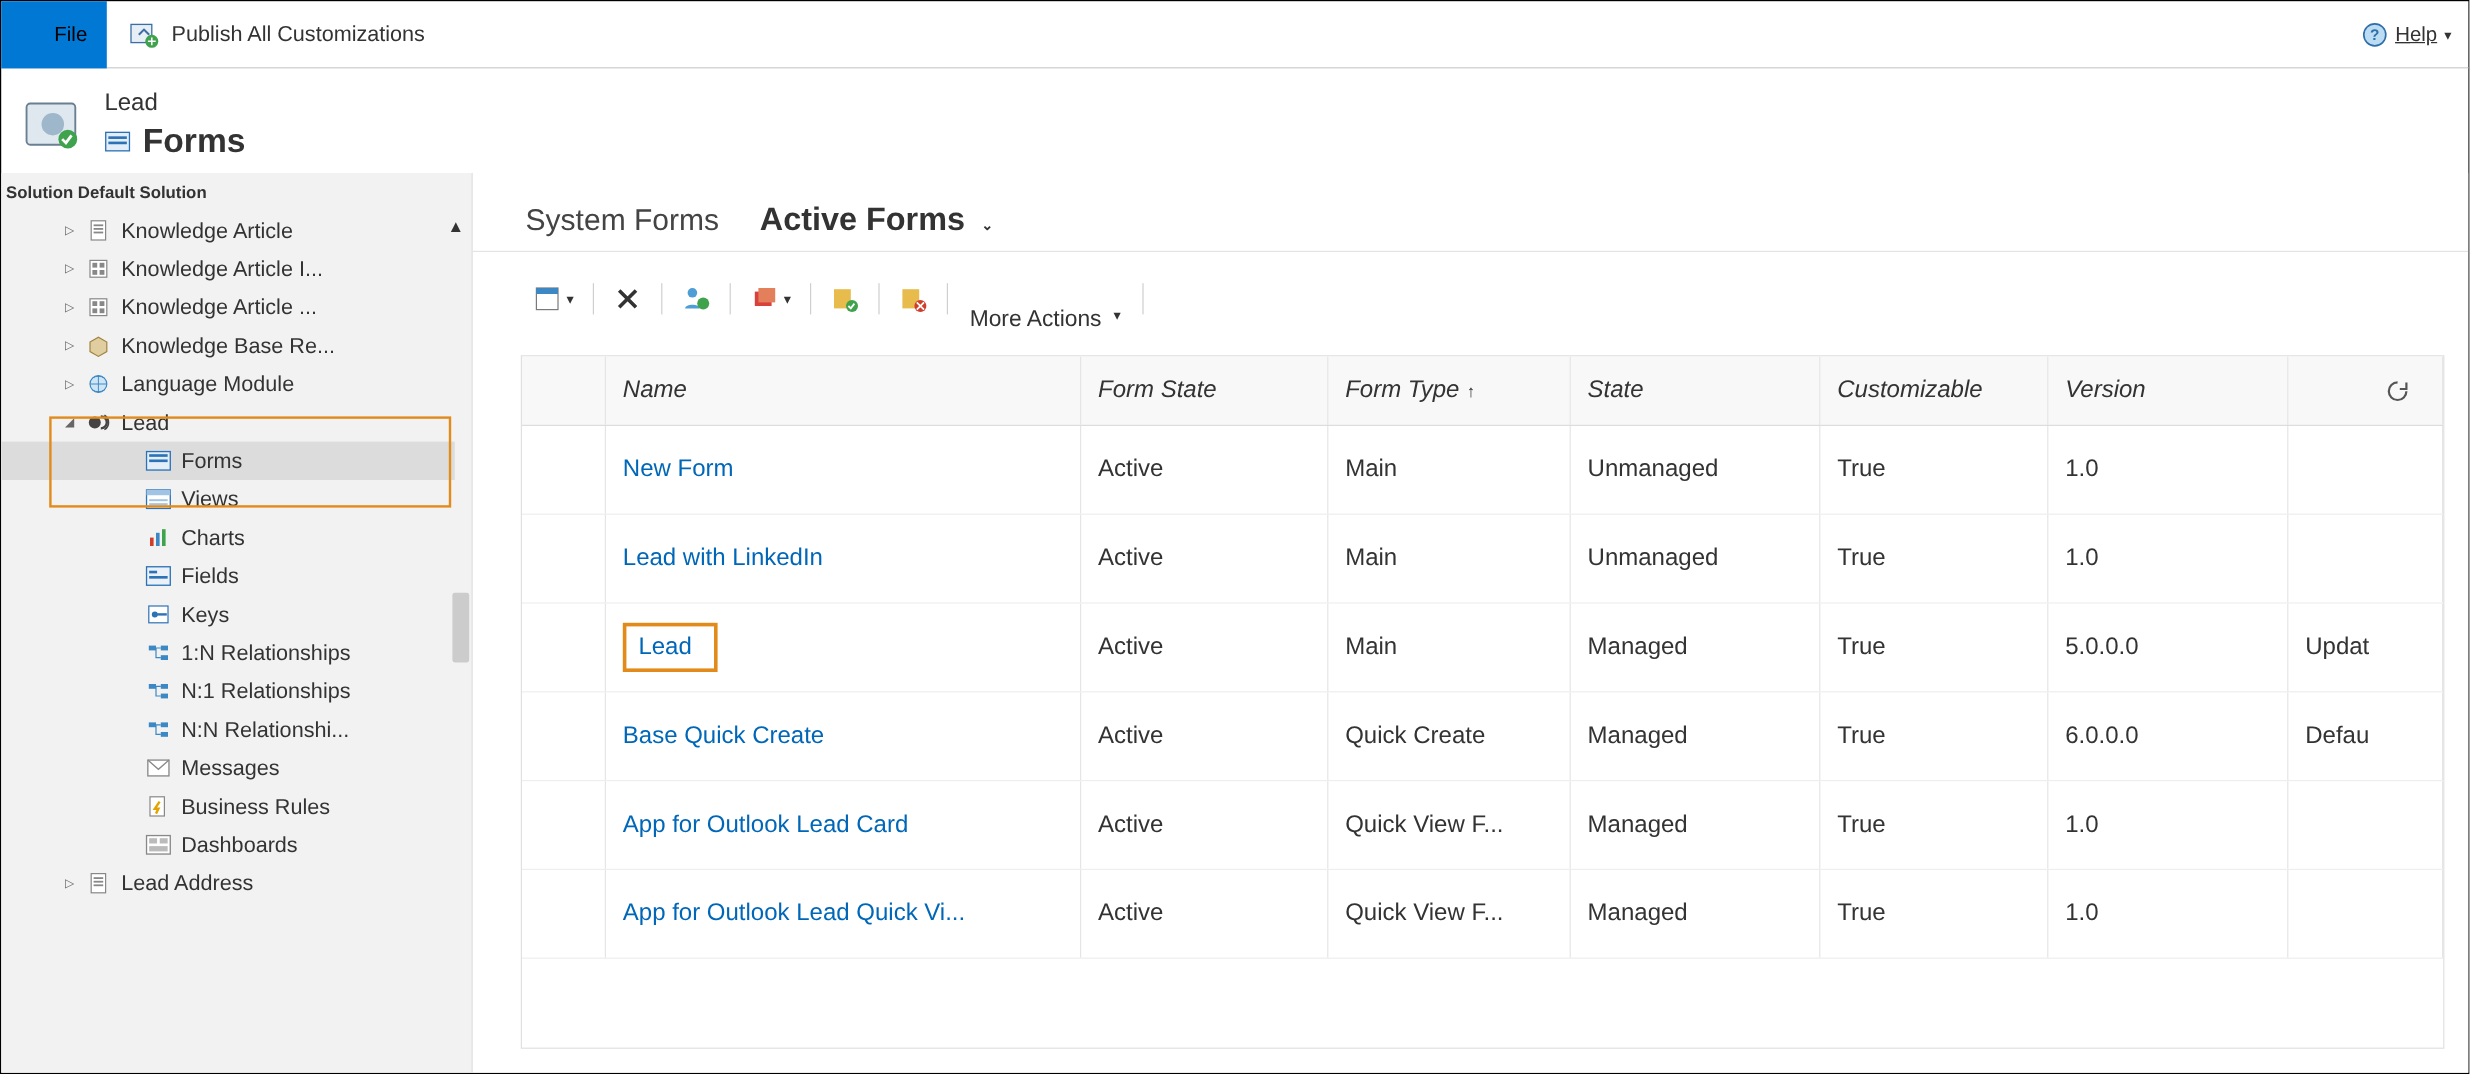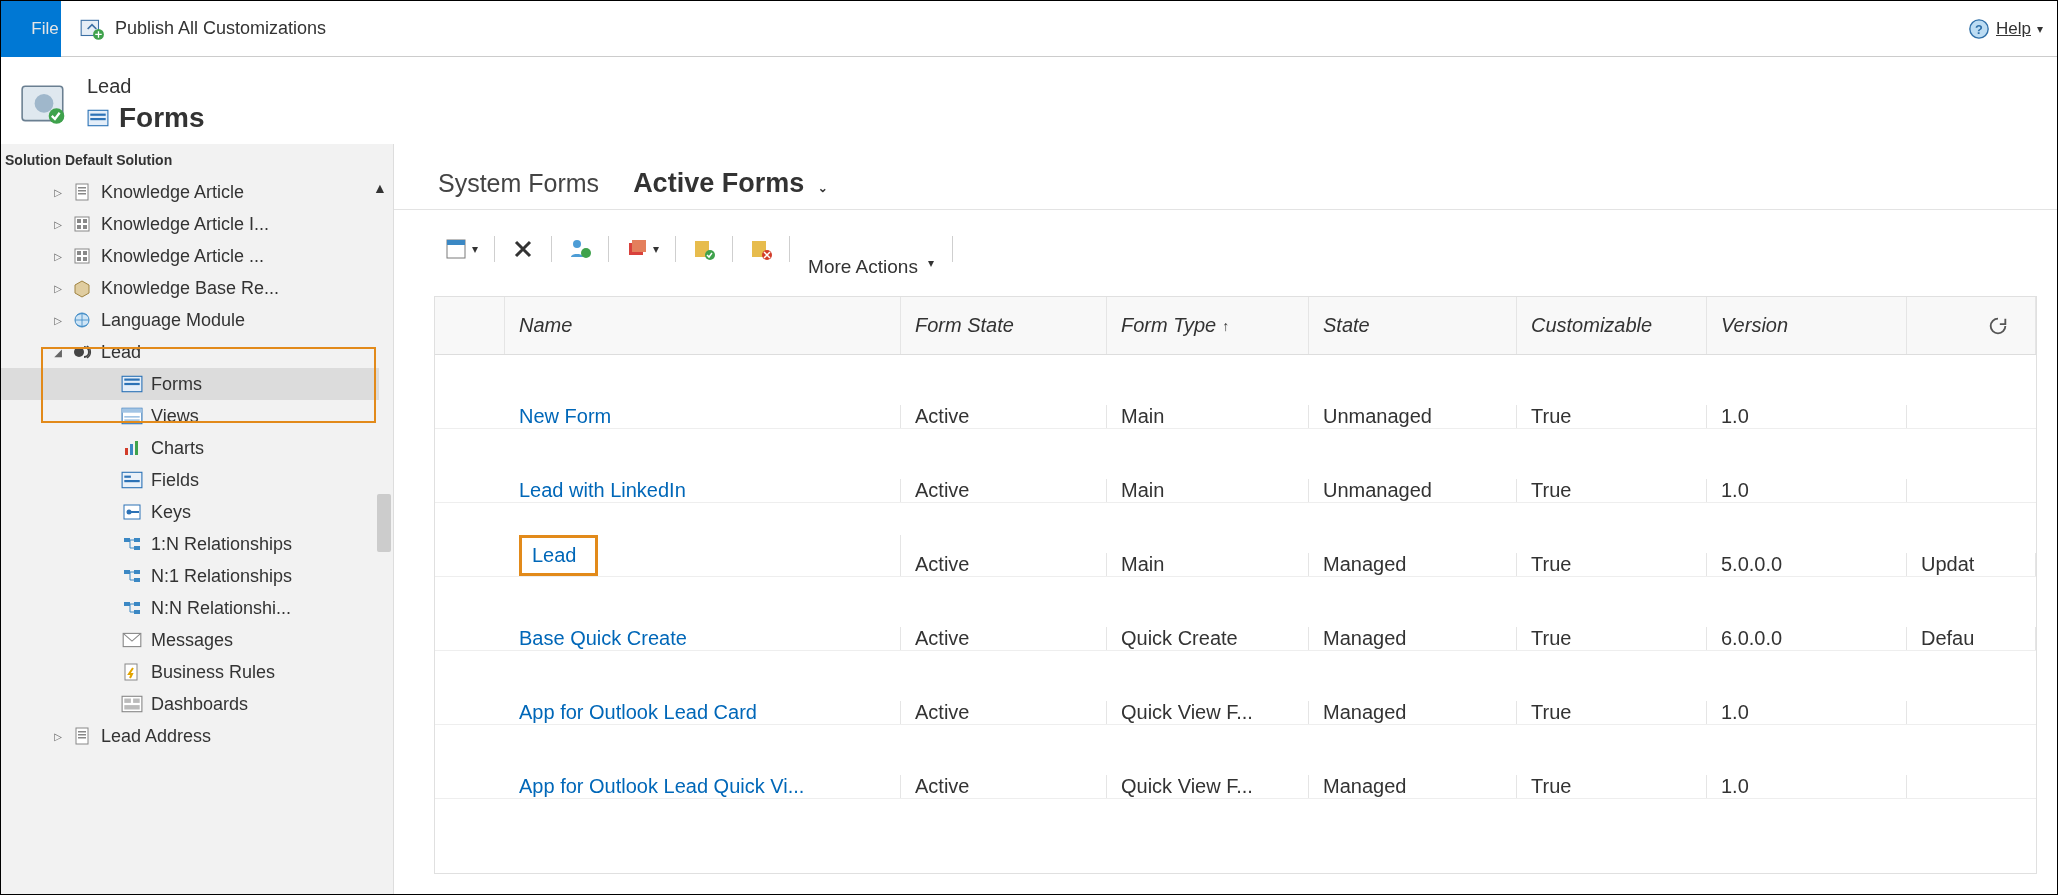--- a/index.html
+++ b/index.html
@@ -1,21 +1,21 @@
 <!DOCTYPE html>
 <html><head>
 <meta charset="utf-8">
 <style>
   * { box-sizing: border-box; margin: 0; padding: 0; }
   body { font-family: "Segoe UI", Tahoma, sans-serif; font-size: 14px; color: #333; background: #fff; overflow: hidden; }
   .root { width: 2058px; height: 895px; border: 1px solid #000; display: flex; flex-direction: column; }
 
   
   .topbar { display: flex; align-items: center; height: 56px; border-bottom: 1px solid #ccc; }
-  .file-btn { background: #0078d4; color: #e5e5e5; height: 56px; width: 60px; display: flex; align-items: center; justify-content: center; font-size: 17px; cursor: pointer; padding-left: 28px; }
+  .file-btn { background: #0078d4; color: #000000; height: 56px; width: 88px; display: flex; align-items: center; justify-content: center; font-size: 17px; cursor: pointer; padding-left: 28px; }
   .publish-all { display: flex; align-items: center; gap: 10px; padding: 0 18px; font-size: 18px; cursor: pointer; }
   .publish-icon { width: 26px; height: 26px; }
   .help { margin-left: auto; margin-right: 14px; display: flex; align-items: center; gap: 6px; font-size: 17px; cursor: pointer; }
   .help-icon { width: 22px; height: 22px; }
   .help-text { text-decoration: underline; }
   .chev { font-size: 12px; }
 
   
   .header { display: flex; align-items: center; gap: 18px; padding: 18px 18px 10px 18px; }
   .header-icon { width: 50px; height: 50px; }
@@ -59,21 +59,21 @@
   .th, .td { display: flex; align-items: center; padding: 0 14px; font-size: 20px; border-right: 1px solid #e5e5e5; white-space: nowrap; overflow: hidden; text-overflow: ellipsis; }
   .th { color: #333; }
   .col-check { width: 70px; }
   .col-name { width: 396px; }
   .col-fstate { width: 206px; }
   .col-ftype { width: 202px; }
   .col-state { width: 208px; }
   .col-custom { width: 190px; }
   .col-version { width: 200px; }
   .col-desc { flex: 1; }
-  .trow { display: flex; height: 74px; border-bottom: 1px solid #eee; align-items: flex-end; }
+  .trow { display: flex; height: 74px; border-bottom: 1px solid #eee; }
   .td.link { color: #0067b8; cursor: pointer; }
   .sort-arrow { font-size: 14px; margin-left: 6px; }
   .refresh-icon { width: 22px; height: 22px; cursor: pointer; margin-left: auto; margin-right: 10px; }
 
   .cell-highlight { border: 3px solid #e28a1a; padding: 6px 18px 6px 10px; display: inline-block; }
 
 </style>
 </head>
 <body>
 

